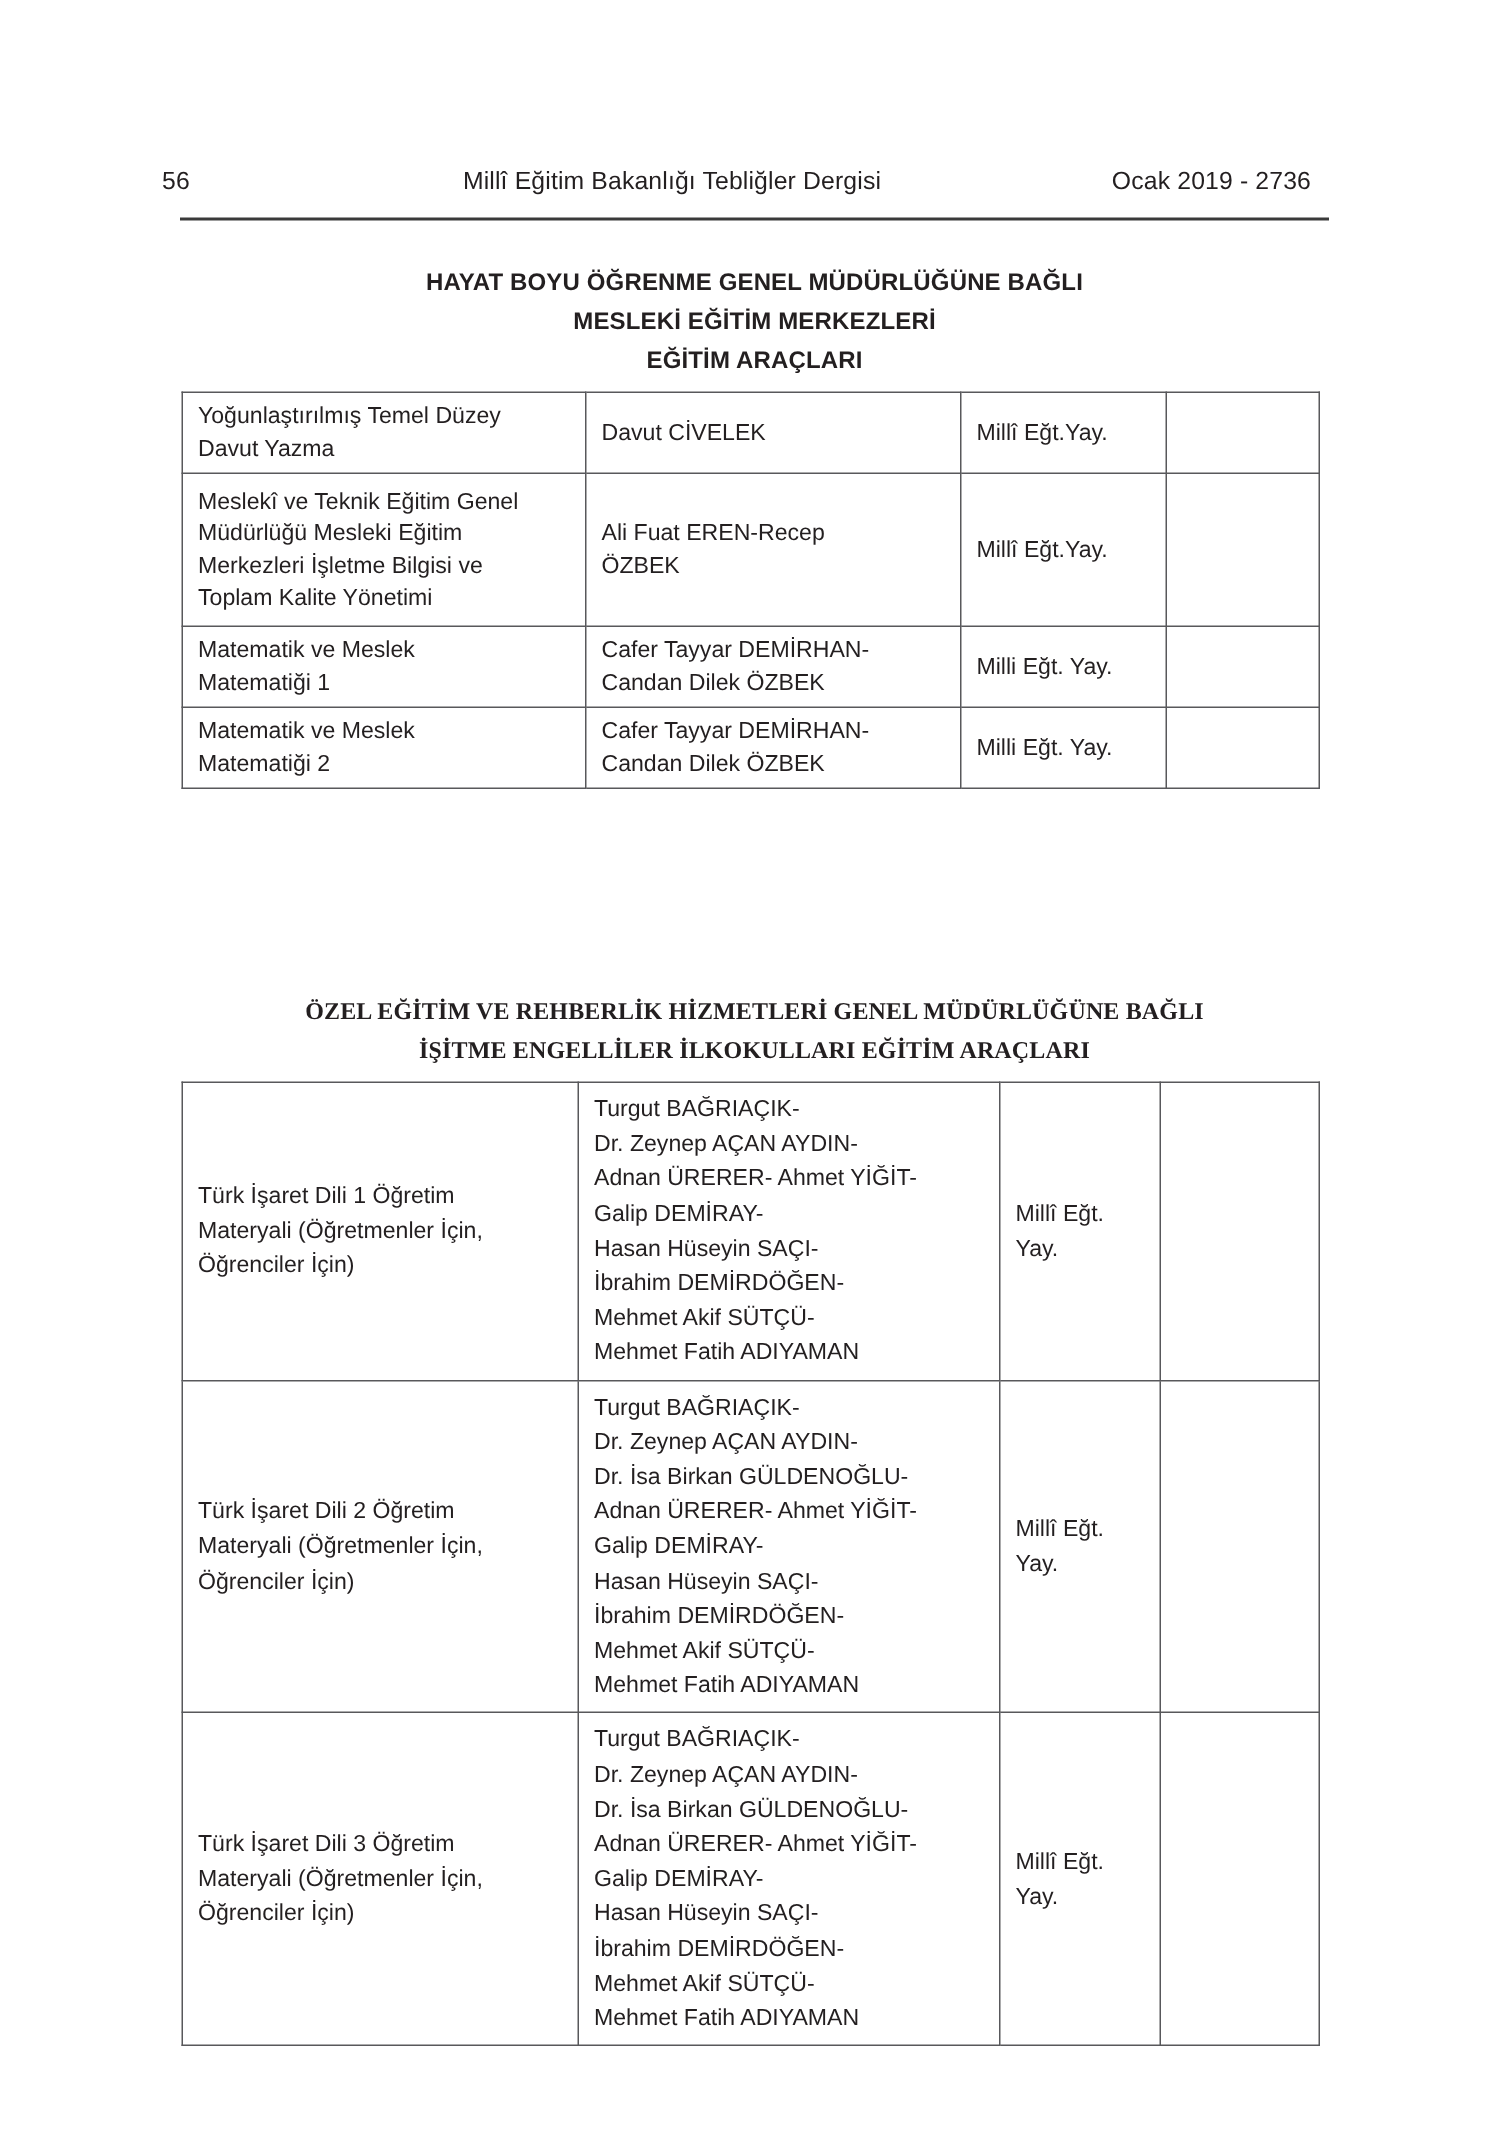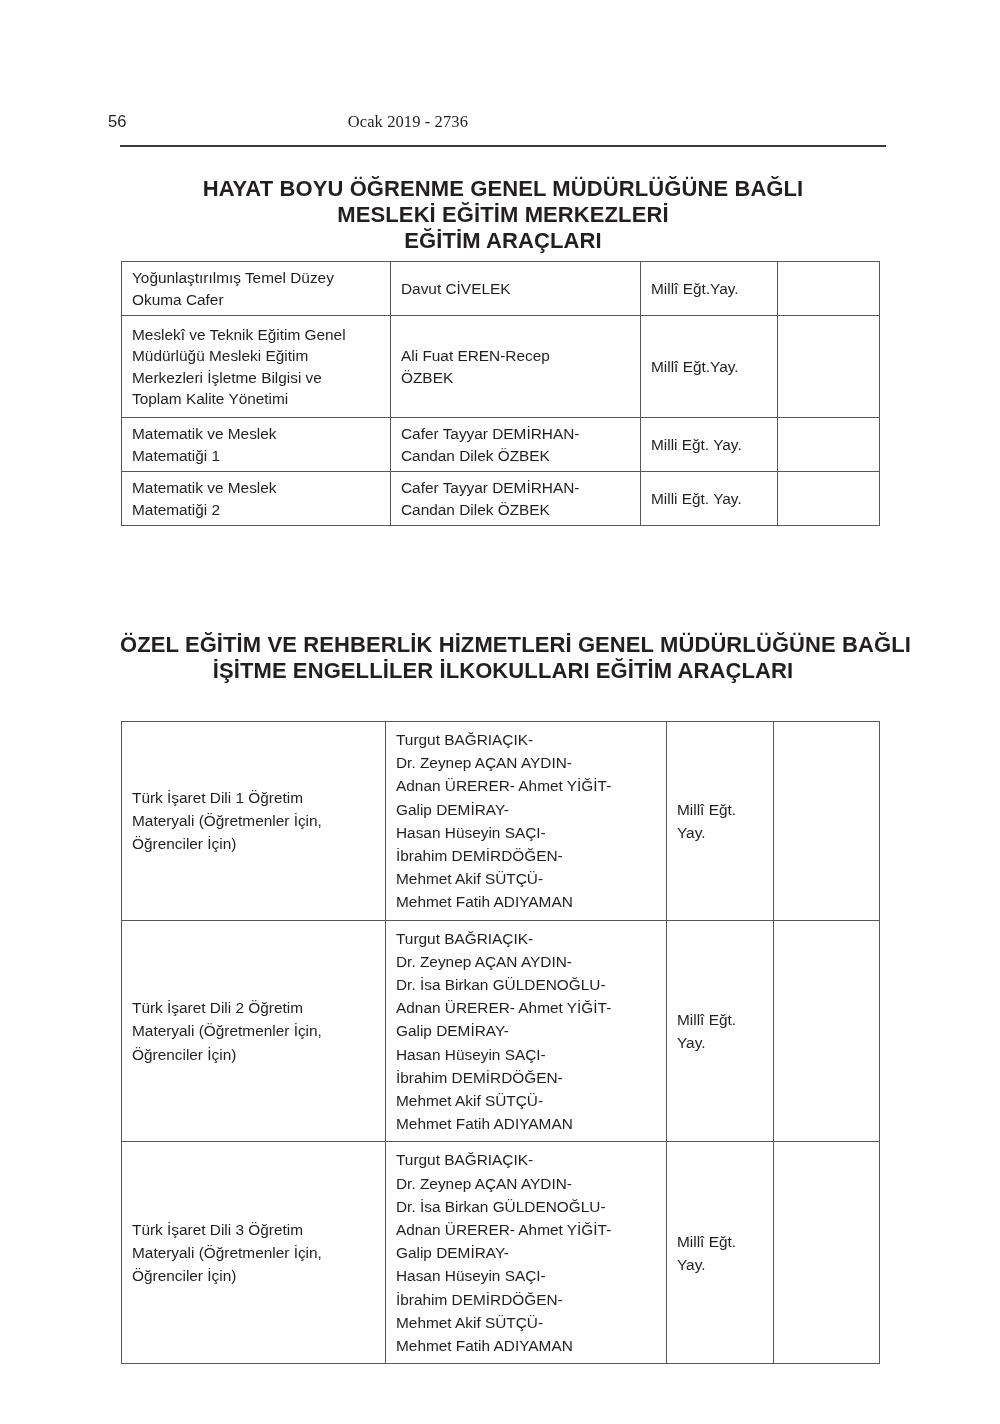--- a/index.html
+++ b/index.html
@@ -39,44 +39,43 @@
     text-align: left;
   }
   .ph-journal {
     flex: 1;
     text-align: center;
     margin-left: -26px;
   }
   .ph-issue {
     width: 210px;
     text-align: right;
-    font-family: Liberation Serif, serif;
   }
   .header-rule {
     position: absolute;
     left: 120px;
     top: 145px;
     width: 766px;
     height: 0;
     border-top: 2px solid #3a3a3a;
   }
 
   
   .section-title {
     position: absolute;
     left: 120px;
     width: 766px;
     text-align: center;
     font-weight: bold;
-    font-size: 22px;
+    font-size: 16px;
     line-height: 26px;
     letter-spacing: 0.1px;
   }
   #title-1 { top: 176px; }
-  #title-2 { top: 632px; }
+  #title-2 { top: 662px; font-family: Liberation Serif, serif; }
   .section-title .tline { display: block; white-space: nowrap; }
 
   
   table.doc-table {
     position: absolute;
     border-collapse: collapse;
     table-layout: fixed;
     font-size: 15.4px;
     line-height: 21.5px;
   }
@@ -123,20 +122,21 @@
   #table-isitme-engelliler td.authors { padding-top: 6px; padding-bottom: 6px; }
   #table-isitme-engelliler .cell-lines .ln { line-height: 23.2px; }
 </style>
 </head>
 <body>
 
 <div class="page">
 
   <div class="page-header">
     <span class="ph-folio">56</span>
+    <span class="ph-journal">Millî Eğitim Bakanlığı Tebliğler Dergisi</span>
     <span class="ph-issue">Ocak 2019 - 2736</span>
   </div>
   <div class="header-rule"></div>
 
   <div class="section-title" id="title-1">
     <span class="tline">HAYAT BOYU ÖĞRENME GENEL MÜDÜRLÜĞÜNE BAĞLI</span>
     <span class="tline">MESLEKİ EĞİTİM MERKEZLERİ</span>
     <span class="tline">EĞİTİM ARAÇLARI</span>
   </div>
 
@@ -145,21 +145,21 @@
       <col class="c1">
         <col class="c2">
         <col class="c3">
         <col class="c4">
     </colgroup>
     <tbody>
       <tr class="r1">
         <td class="material">
           <span class="cell-lines">
             <span class="ln">Yoğunlaştırılmış Temel Düzey</span>
-            <span class="ln">Okuma Cafer</span>
+            <span class="ln">Davut Yazma</span>
           </span>
         </td>
         <td class="authors">
           <span class="cell-lines">
             <span class="ln">Davut CİVELEK</span>
           </span>
         </td>
         <td class="publisher">
           <span class="cell-lines">
             <span class="ln">Millî Eğt.Yay.</span>

